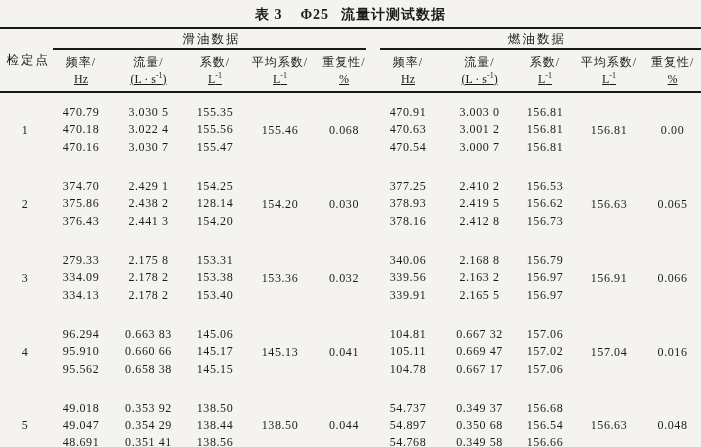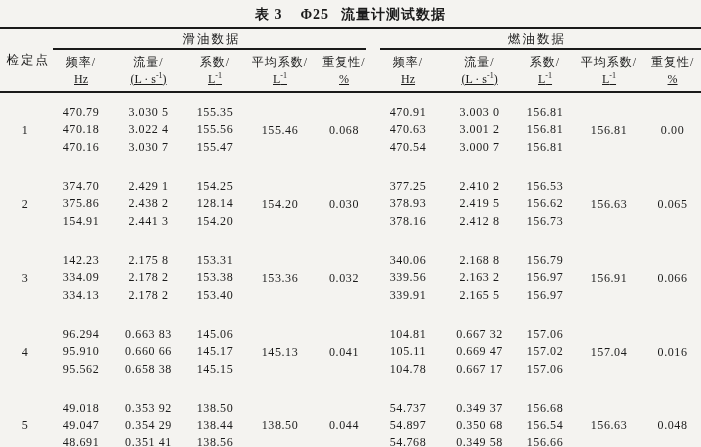--- a/index.html
+++ b/index.html
@@ -160,34 +160,34 @@
       </tr>
       <tr>
         <td>375.86</td>
         <td>2.438 2</td>
         <td>128.14</td>
         <td>378.93</td>
         <td>2.419 5</td>
         <td>156.62</td>
       </tr>
       <tr>
-        <td>154.91</td>
+        <td>376.43</td>
         <td>2.441 3</td>
         <td>154.20</td>
         <td>378.16</td>
         <td>2.412 8</td>
         <td>156.73</td>
       </tr>
       <tr class="gap">
           <td colspan="11"></td>
         </tr>
 
       <tr class="first">
         <td rowspan="3">3</td>
-        <td>142.23</td>
+        <td>279.33</td>
         <td>2.175 8</td>
         <td>153.31</td>
         <td rowspan="3">153.36</td>
         <td rowspan="3">0.032</td>
         <td>340.06</td>
         <td>2.168 8</td>
         <td>156.79</td>
         <td rowspan="3">156.91</td>
         <td rowspan="3">0.066</td>
       </tr>

